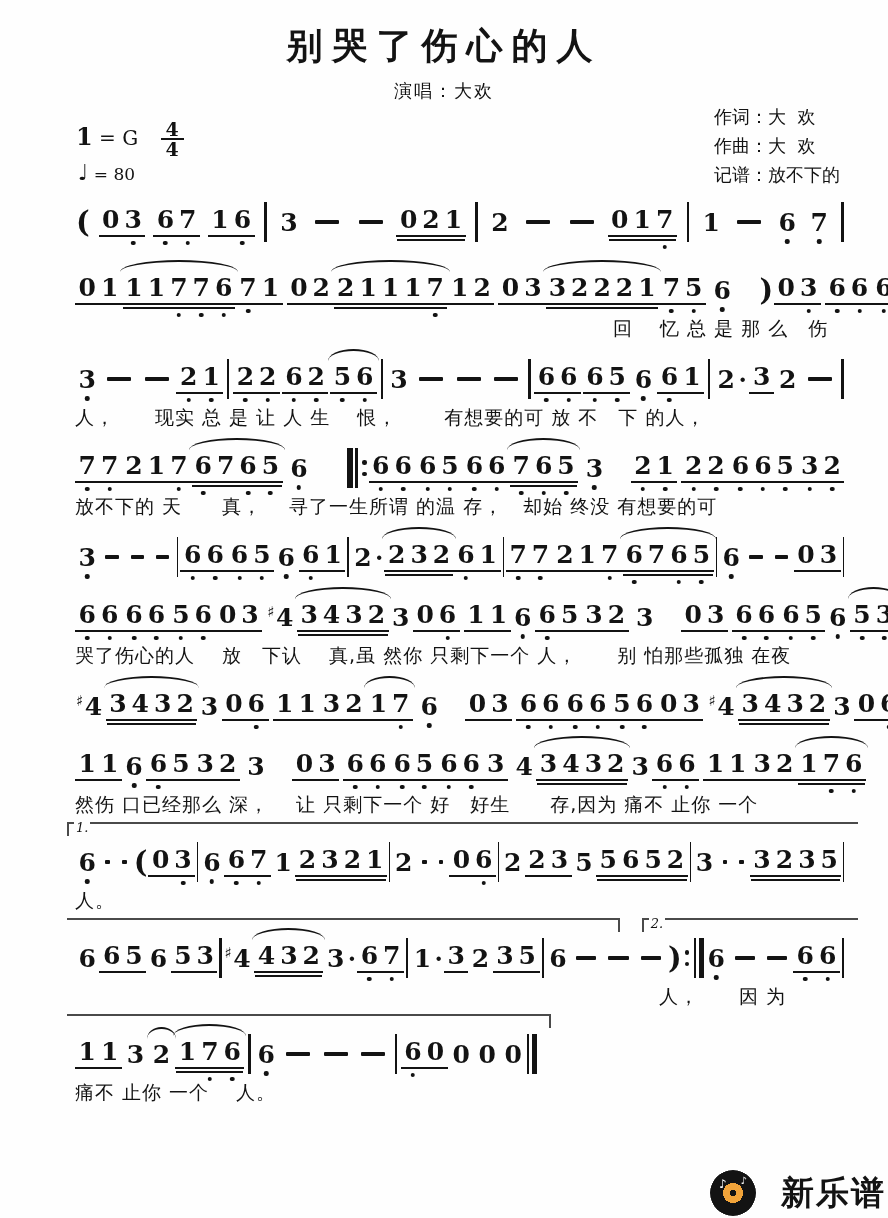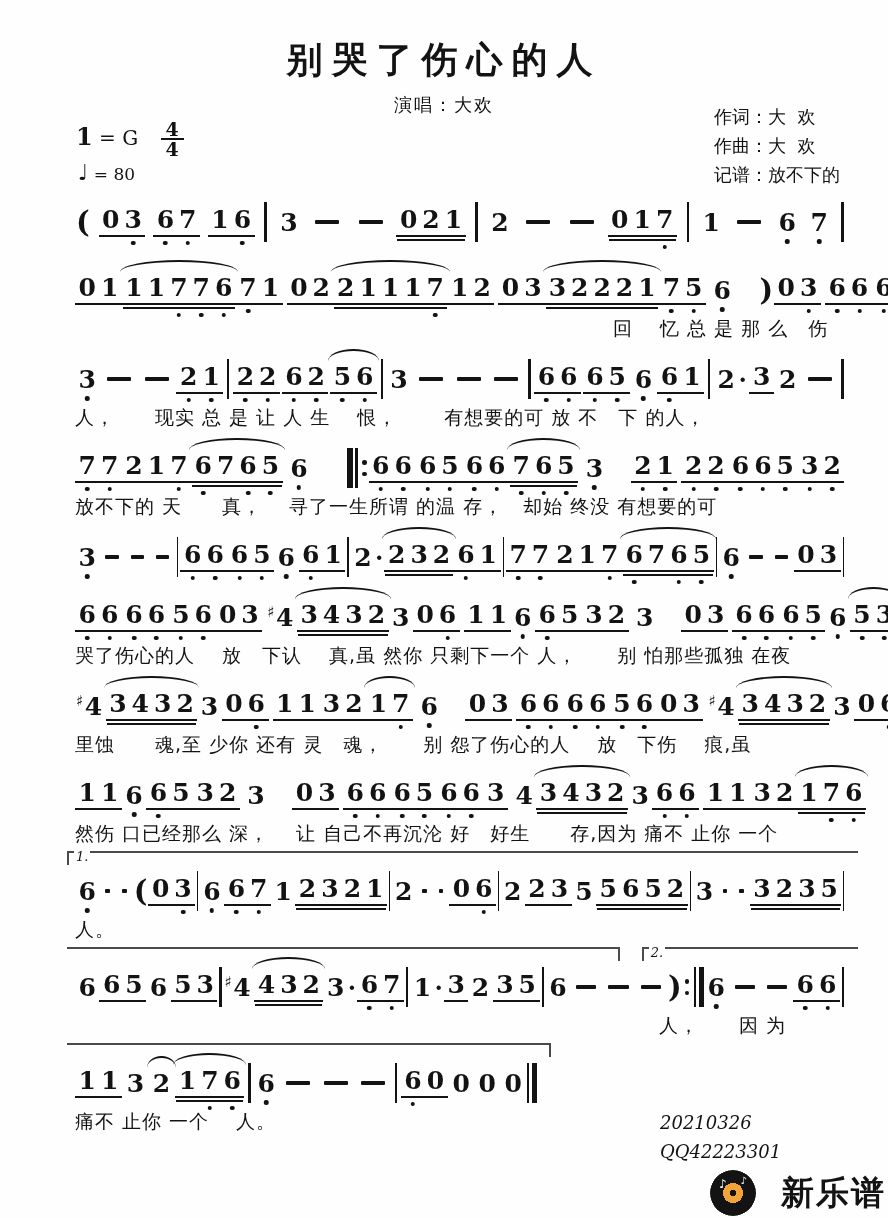--- a/index.html
+++ b/index.html
@@ -1,20 +1,20 @@
 <!DOCTYPE html>
 <html><head>
 <meta charset="utf-8">
 <style>
   html,body{margin:0;padding:0}
   body{width:888px;height:1218px;background:#fefefe;color:#131313;
        font-family:"DejaVu Sans",sans-serif;position:relative;overflow:hidden}
   .sheet{position:relative;width:100%;height:100%}
 
-  .title{text-align:center;padding-top:36px;font-size:36px;font-weight:900;letter-spacing:9px}
+  .title{text-align:center;padding-top:22px;font-size:36px;font-weight:900;letter-spacing:9px}
   .singer{text-align:center;margin-top:8px;font-size:18px;letter-spacing:2px}
   .credits{position:absolute;right:48px;top:102px;font-size:18px;line-height:29px}
   .credits div{white-space:pre}
 
   .keyblock{position:absolute;left:76px;top:120px;font-family:"DejaVu Serif",serif;font-size:20px}
   .keyone{font-weight:bold;font-size:24px}
   .frac{display:inline-block;text-align:center;vertical-align:middle;margin-left:16px;
         font-weight:bold;font-size:19px;line-height:18px}
   .frac .num{display:block;border-bottom:2px solid #131313;padding:0 5px}
   .frac .den{display:block;padding:0 5px}
@@ -584,21 +584,20 @@
           </span>
           <span class="tok">
             <span class="c">3</span>
           </span>
           <span class="tok u1">
             <span class="c">0</span>
             <span class="c db">6</span>
           </span>
           <span class="bar"></span>
         </div>
-        <div class="lyrics">里蚀　　魂,至 少你 还有 灵　魂，　　别 怨了伤心的人　 放　下伤　 痕,虽</div>
       </div>
       <div class="system sys8">
         <div class="notes">
           <span class="tok u1">
             <span class="c">1</span>
             <span class="c">1</span>
           </span>
           <span class="tok">
             <span class="c db">6</span>
           </span>
@@ -662,21 +661,21 @@
             <span class="c">3</span>
             <span class="c">2</span>
           </span>
           <span class="tok u2 arc">
             <span class="c">1</span>
             <span class="c db">7</span>
             <span class="c db">6</span>
           </span>
           <span class="bar"></span>
         </div>
-        <div class="lyrics">然伤 口已经那么 深，　 让 自己不再沉沦 好　好生　　存,因为 痛不 止你 一个</div>
+        <div class="lyrics">然伤 口已经那么 深，　 让 只剩下一个 好　好生　　存,因为 痛不 止你 一个</div>
       </div>
       <div class="system sys9">
         <div class="volta v-full-left-tick">
           <span class="vlabel">1.</span>
         </div>
         <div class="notes">
           <span class="tok">
             <span class="c db">6</span>
           </span>
           <span class="dash"></span>
@@ -869,23 +868,19 @@
           </span>
           <span class="barend">
             <span class="thin"></span>
             <span class="thick"></span>
           </span>
         </div>
         <div class="lyrics">痛不 止你 一个　 人。</div>
       </div>
     </div>
 
-  <div class="stamp">
-    <div>20210326</div>
-    <div>QQ42223301</div>
-  </div>
 
   <div class="brand">
     <span class="disc"></span>
     <span class="brand-text">新乐谱</span>
   </div>
 
 </div>
 
 </body></html>

